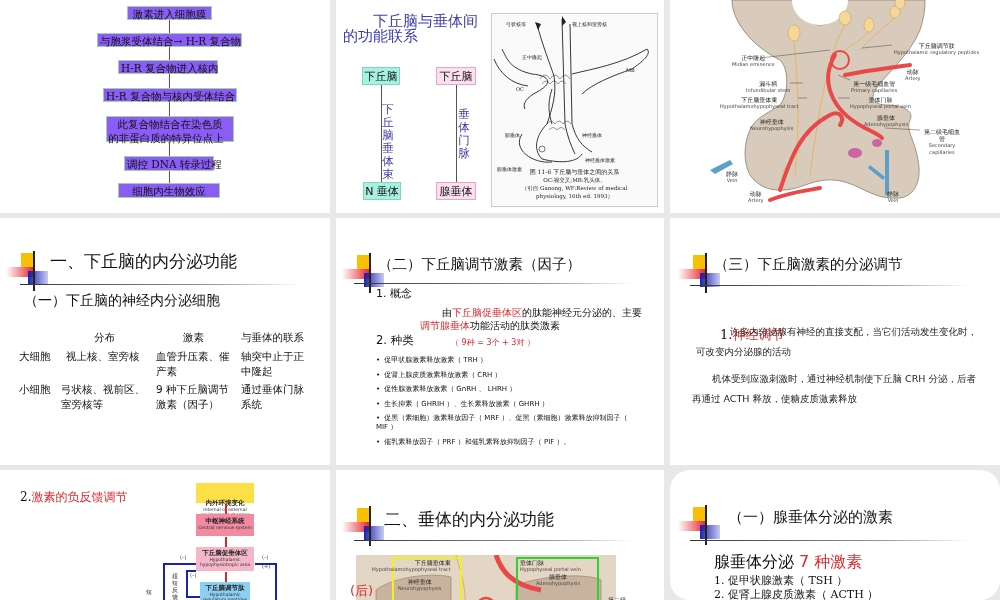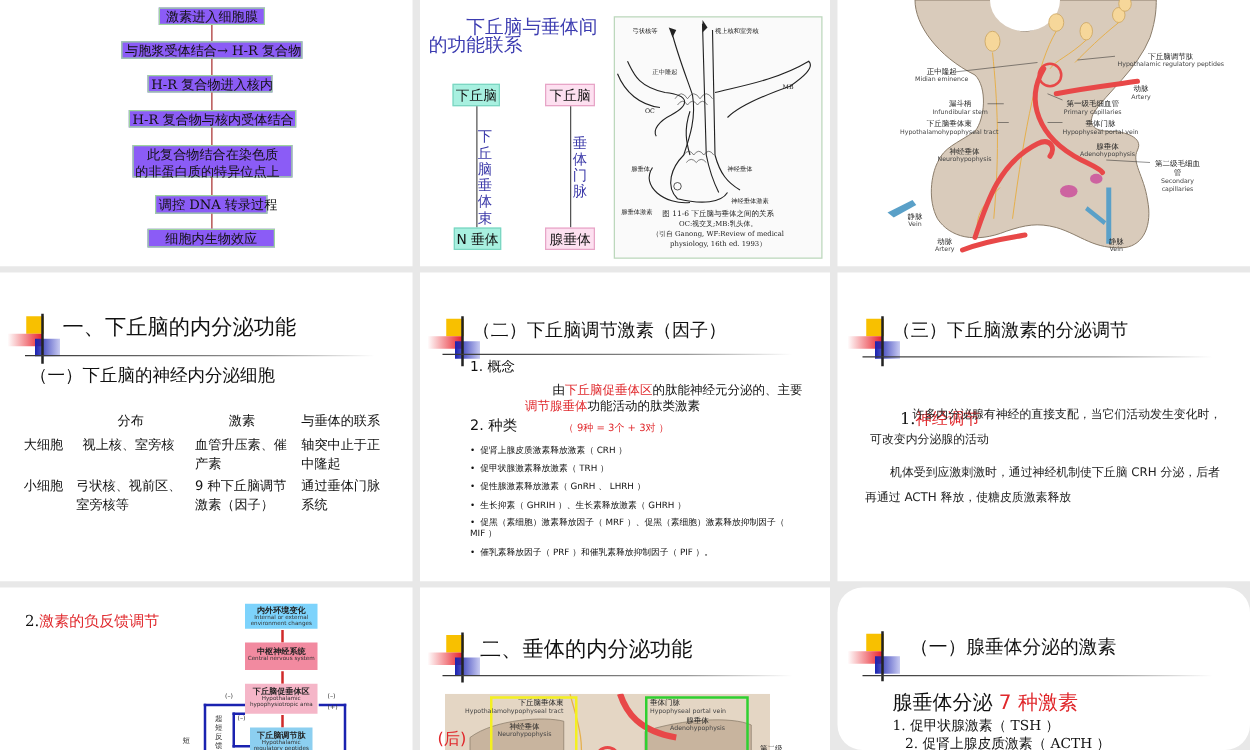--- a/index.html
+++ b/index.html
@@ -241,22 +241,22 @@
   <div class="title" style="left:42px;top:37px;font-size:14.5px;">（二）下丘脑调节激素（因子）</div>
   <div class="hrule" style="left:18px;top:65px;width:280px;"></div>
   <div class="s5txt" style="left:40px;top:69px;font-size:11px;">1. 概念</div>
   <div class="s5txt" style="left:43px;top:88px;margin-left:41px;">
     <div style="padding-left:22px;"><span>由</span><span class="red">下丘脑促垂体区</span><span>的肽能神经元分泌的、主要</span></div>
     <div><span class="red">调节腺垂体</span><span>功能活动的肽类激素</span></div>
   </div>
   <div class="s5txt" style="left:40px;top:116px;font-size:11.5px;">2. 种类</div>
   <div class="s5txt red" style="left:115px;top:118px;font-size:8px;">（ 9种  = 3个  + 3对 ）</div>
   <ul class="s5list" style="left:40px;">
+    <li>促甲状腺激素释放激素（ TRH ）</li>
     <li>促肾上腺皮质激素释放激素（ CRH ）</li>
-    <li>促甲状腺激素释放激素（ TRH ）</li>
     <li>促性腺激素释放激素（ GnRH 、 LHRH ）</li>
     <li>生长抑素（ GHRIH ）、生长素释放激素（ GHRH ）</li>
     <li style="width:255px;">促黑（素细胞）激素释放因子（ MRF ）、促黑（素细胞）激素释放抑制因子（ MIF ）</li>
     <li>催乳素释放因子（ PRF ）和催乳素释放抑制因子（ PIF ）。</li>
   </ul>
 </div>
 
 <div class="slide s6">
   <div class="orn" style="left:8px;top:37px;">
       <div class="y"></div>
@@ -266,21 +266,21 @@
     </div>
   <div class="title" style="left:44px;top:37px;font-size:14.5px;">（三）下丘脑激素的分泌调节</div>
   <div class="hrule" style="left:20px;top:67px;width:280px;"></div>
   <div class="title" style="left:50px;top:70px;font-size:13px;margin-top:38px;"><span style="font-family:'DejaVu Serif',serif;">1.</span><span class="red">神经调节</span></div>
   <div class="s6p" style="left:22px;top:151px;width:290px;text-indent:20px;">机体受到应激刺激时，通过神经机制使下丘脑 CRH 分泌，后者再通过 ACTH 释放，使糖皮质激素释放</div>
   <div class="s6p" style="left:26px;top:104px;width:285px;text-indent:34px;">许多内分泌腺有神经的直接支配，当它们活动发生变化时，可改变内分泌腺的活动</div>
 </div>
 
 <div class="slide s7">
   <div class="title" style="left:20px;top:19px;font-size:12px;"><span style="font-family:'DejaVu Serif',serif;">2.</span><span class="red">激素的负反馈调节</span></div>
-  <div class="fb" style="left:196px;top:13px;width:58px;height:20px;background:#7dd3fc;padding-top:1px;"><span>内外环境变化</span><span class="en">Internal or external environment changes</span></div>
+  <div class="fb" style="left:196px;top:13px;width:58px;height:20px;background:#fde047;padding-top:16px;"><span>内外环境变化</span><span class="en">Internal or external environment changes</span></div>
   <div class="fbarrow" style="left:225px;top:34px;height:10px;"></div>
   <div class="fb" style="left:196px;top:44px;width:58px;height:22px;background:#f28aa0;padding-top:3px;"><span>中枢神经系统</span><span class="en">Central nervous system</span></div>
   <div class="fbarrow" style="left:225px;top:67px;height:10px;"></div>
   <div class="fb" style="left:196px;top:77px;width:58px;height:24px;background:#f5b6c8;padding-top:2px;"><span>下丘脑促垂体区</span><span class="en">Hypothalamic hypophysiotropic area</span></div>
   <div class="fbarrow" style="left:225px;top:102px;height:10px;"></div>
   <div class="fb" style="left:200px;top:112px;width:50px;height:20px;background:#8ccff0;padding-top:2px;"><span>下丘脑调节肽</span><span class="en">Hypothalamic regulatory peptides</span></div>
   <div class="fbline" style="left:163px;top:93px;width:2px;height:40px;"></div>
   <div class="fbline" style="left:163px;top:93px;width:33px;height:2px;"></div>
   <div class="fbline" style="left:186px;top:100px;width:2px;height:28px;"></div>
   <div class="fbline" style="left:186px;top:126px;width:14px;height:2px;"></div>
@@ -326,14 +326,14 @@
   <div class="orn" style="left:8px;top:37px;">
       <div class="y"></div>
       <div class="r"></div>
       <div class="b"></div>
       <div class="v"></div>
     </div>
   <div class="title" style="left:58px;top:38px;font-size:15px;">（一）腺垂体分泌的激素</div>
   <div class="hrule" style="left:20px;top:70px;width:280px;"></div>
   <div class="s9txt" style="left:44px;top:85px;font-size:16px;"><span>腺垂体分泌</span> <span class="red">7 种激素</span></div>
   <div class="s9txt bold" style="left:44px;top:104px;font-weight:normal;">1. 促甲状腺激素（ TSH ）</div>
-  <div class="s9txt bold" style="left:44px;top:118px;font-weight:normal;margin-left:10px;">2. 促肾上腺皮质激素（ ACTH ）</div>
+  <div class="s9txt bold" style="left:44px;top:118px;font-weight:normal;">2. 促肾上腺皮质激素（ ACTH ）</div>
 </div>
 
 </body></html>

